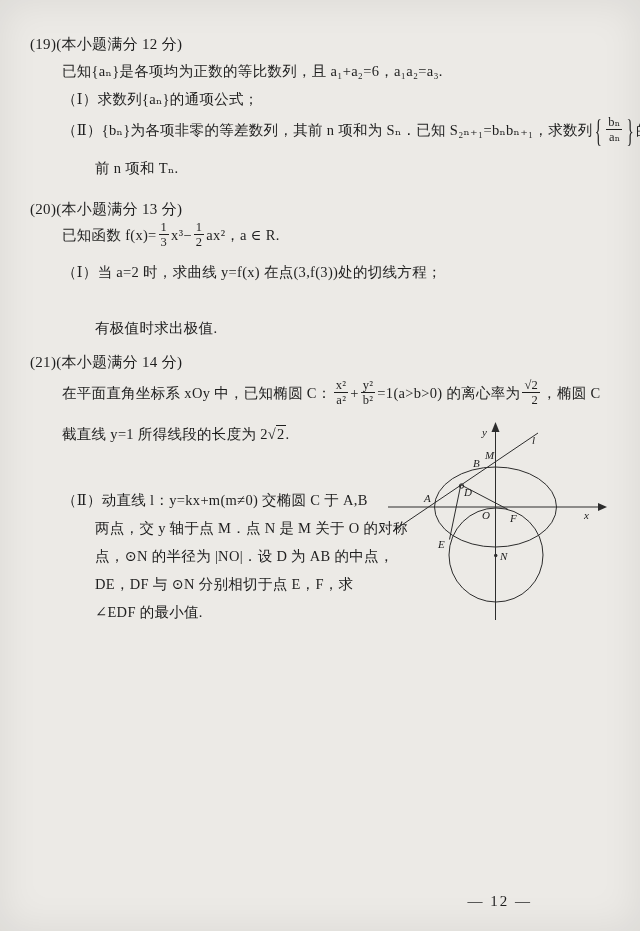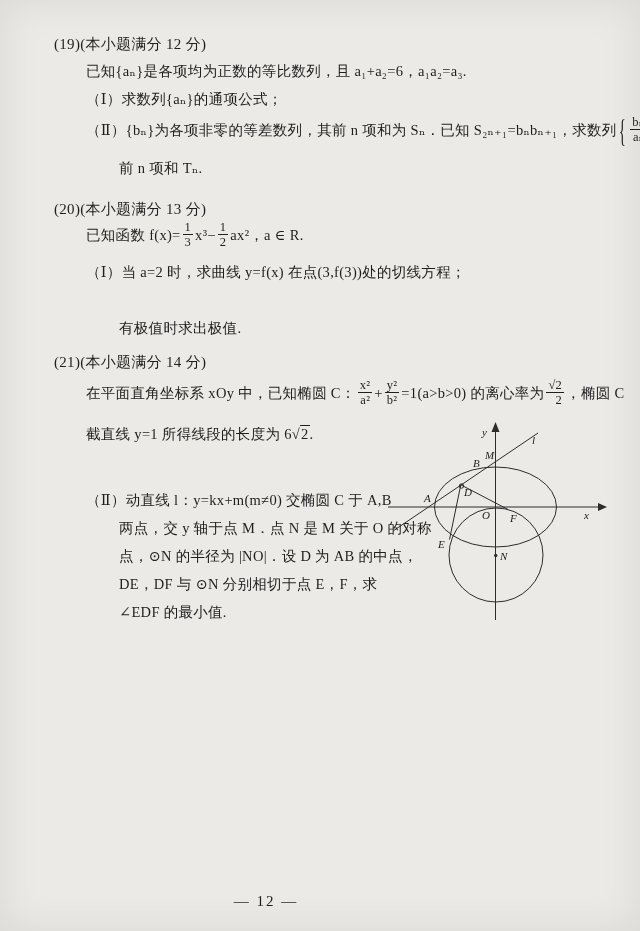--- a/index.html
+++ b/index.html
@@ -14,40 +14,39 @@
     position:relative;width:640px;height:931px;
     background:#eceae6;
     box-shadow:inset 0 0 40px rgba(0,0,0,0.08);
   }
   .line{
     position:absolute;
     white-space:nowrap;
     font-size:14.5px;
     letter-spacing:0.3px;
     line-height:20px;
-    margin-left:24px;
   }
   .heading{font-size:15px;}
   .t{font-style:normal;}
   .m{font-family:"Liberation Serif","DejaVu Serif",serif;}
   .frac{
     display:inline-flex;flex-direction:column;align-items:flex-end;
     vertical-align:middle;font-size:12.5px;line-height:1.15;
     margin:0 2px;transform:translateY(-2px);
   }
   .frac .num{border-bottom:1px solid #1e1e1e;padding:0 2px;}
   .frac .den{padding:0 2px;}
   .brace{
     display:inline-block;transform:scaleY(2.1);
     vertical-align:middle;margin:0 2px;font-size:15px;font-style:normal;
   }
   .sqrt-bar{border-top:1px solid #1e1e1e;padding:0 1px;}
   .pagenum{
     position:absolute;top:893px;left:0;width:532px;
-    text-align:center;font-size:15px;letter-spacing:2px;
+    text-align:right;font-size:15px;letter-spacing:2px;
   }
   svg text{
     font-family:"Liberation Serif","DejaVu Serif",serif;
     font-style:italic;font-size:11px;fill:#222;
   }
   .figure{position:absolute;left:386px;top:418px;}
 </style>
 </head>
 <body>
 
@@ -77,21 +76,21 @@
   <div class="line" style="left:62px;top:380px"><span class="t">在平面直角坐标系 </span><span class="m">xOy</span><span class="t"> 中，已知椭圆 </span><span class="m">C</span><span class="t">：</span><span class="frac">
         <span class="num m">x²</span>
         <span class="den m">a²</span>
       </span><span class="m">+</span><span class="frac">
         <span class="num m">y²</span>
         <span class="den m">b²</span>
       </span><span class="m">=1</span><span class="m">(a&gt;b&gt;0)</span><span class="t"> 的离心率为</span><span class="frac">
         <span class="num t">√2</span>
         <span class="den t">2</span>
       </span><span class="t">，椭圆 </span><span class="m">C</span></div>
-  <div class="line" style="left:62px;top:424px"><span class="t">截直线 </span><span class="m">y=1</span><span class="t"> 所得线段的长度为 6</span><span class="t"><span class="t">√</span><span class="sqrt-bar t">2</span></span><span class="t">.</span></div>
+  <div class="line" style="left:62px;top:424px"><span class="t">截直线 </span><span class="m">y=1</span><span class="t"> 所得线段的长度为 2</span><span class="t"><span class="t">√</span><span class="sqrt-bar t">2</span></span><span class="t">.</span></div>
   <div class="line" style="left:62px;top:490px"><span class="t">（Ⅱ）动直线 </span><span class="m">l</span><span class="t">：</span><span class="m">y=kx+m(m≠0)</span><span class="t"> 交椭圆 </span><span class="m">C</span><span class="t"> 于 </span><span class="m">A,B</span></div>
   <div class="line" style="left:95px;top:518px"><span class="t">两点，交 </span><span class="m">y</span><span class="t"> 轴于点 </span><span class="m">M</span><span class="t">．点 </span><span class="m">N</span><span class="t"> 是 </span><span class="m">M</span><span class="t"> 关于 </span><span class="m">O</span><span class="t"> 的对称</span></div>
   <div class="line" style="left:95px;top:574px"><span class="m">DE</span><span class="t">，</span><span class="m">DF</span><span class="t"> 与 ⊙</span><span class="m">N</span><span class="t"> 分别相切于点 </span><span class="m">E</span><span class="t">，</span><span class="m">F</span><span class="t">，求</span></div>
   <div class="line" style="left:95px;top:546px"><span class="t">点，⊙</span><span class="m">N</span><span class="t"> 的半径为 </span><span class="m">|NO|</span><span class="t">．设 </span><span class="m">D</span><span class="t"> 为 </span><span class="m">AB</span><span class="t"> 的中点，</span></div>
   <div class="line" style="left:95px;top:602px"><span class="t">∠</span><span class="m">EDF</span><span class="t"> 的最小值.</span></div>
 
   <svg class="figure" width="232" height="212" viewBox="0 0 232 212">
     <g stroke="#2c2c2c" stroke-width="1" fill="none">
 
       <line x1="2" y1="89" x2="213" y2="89"></line>

